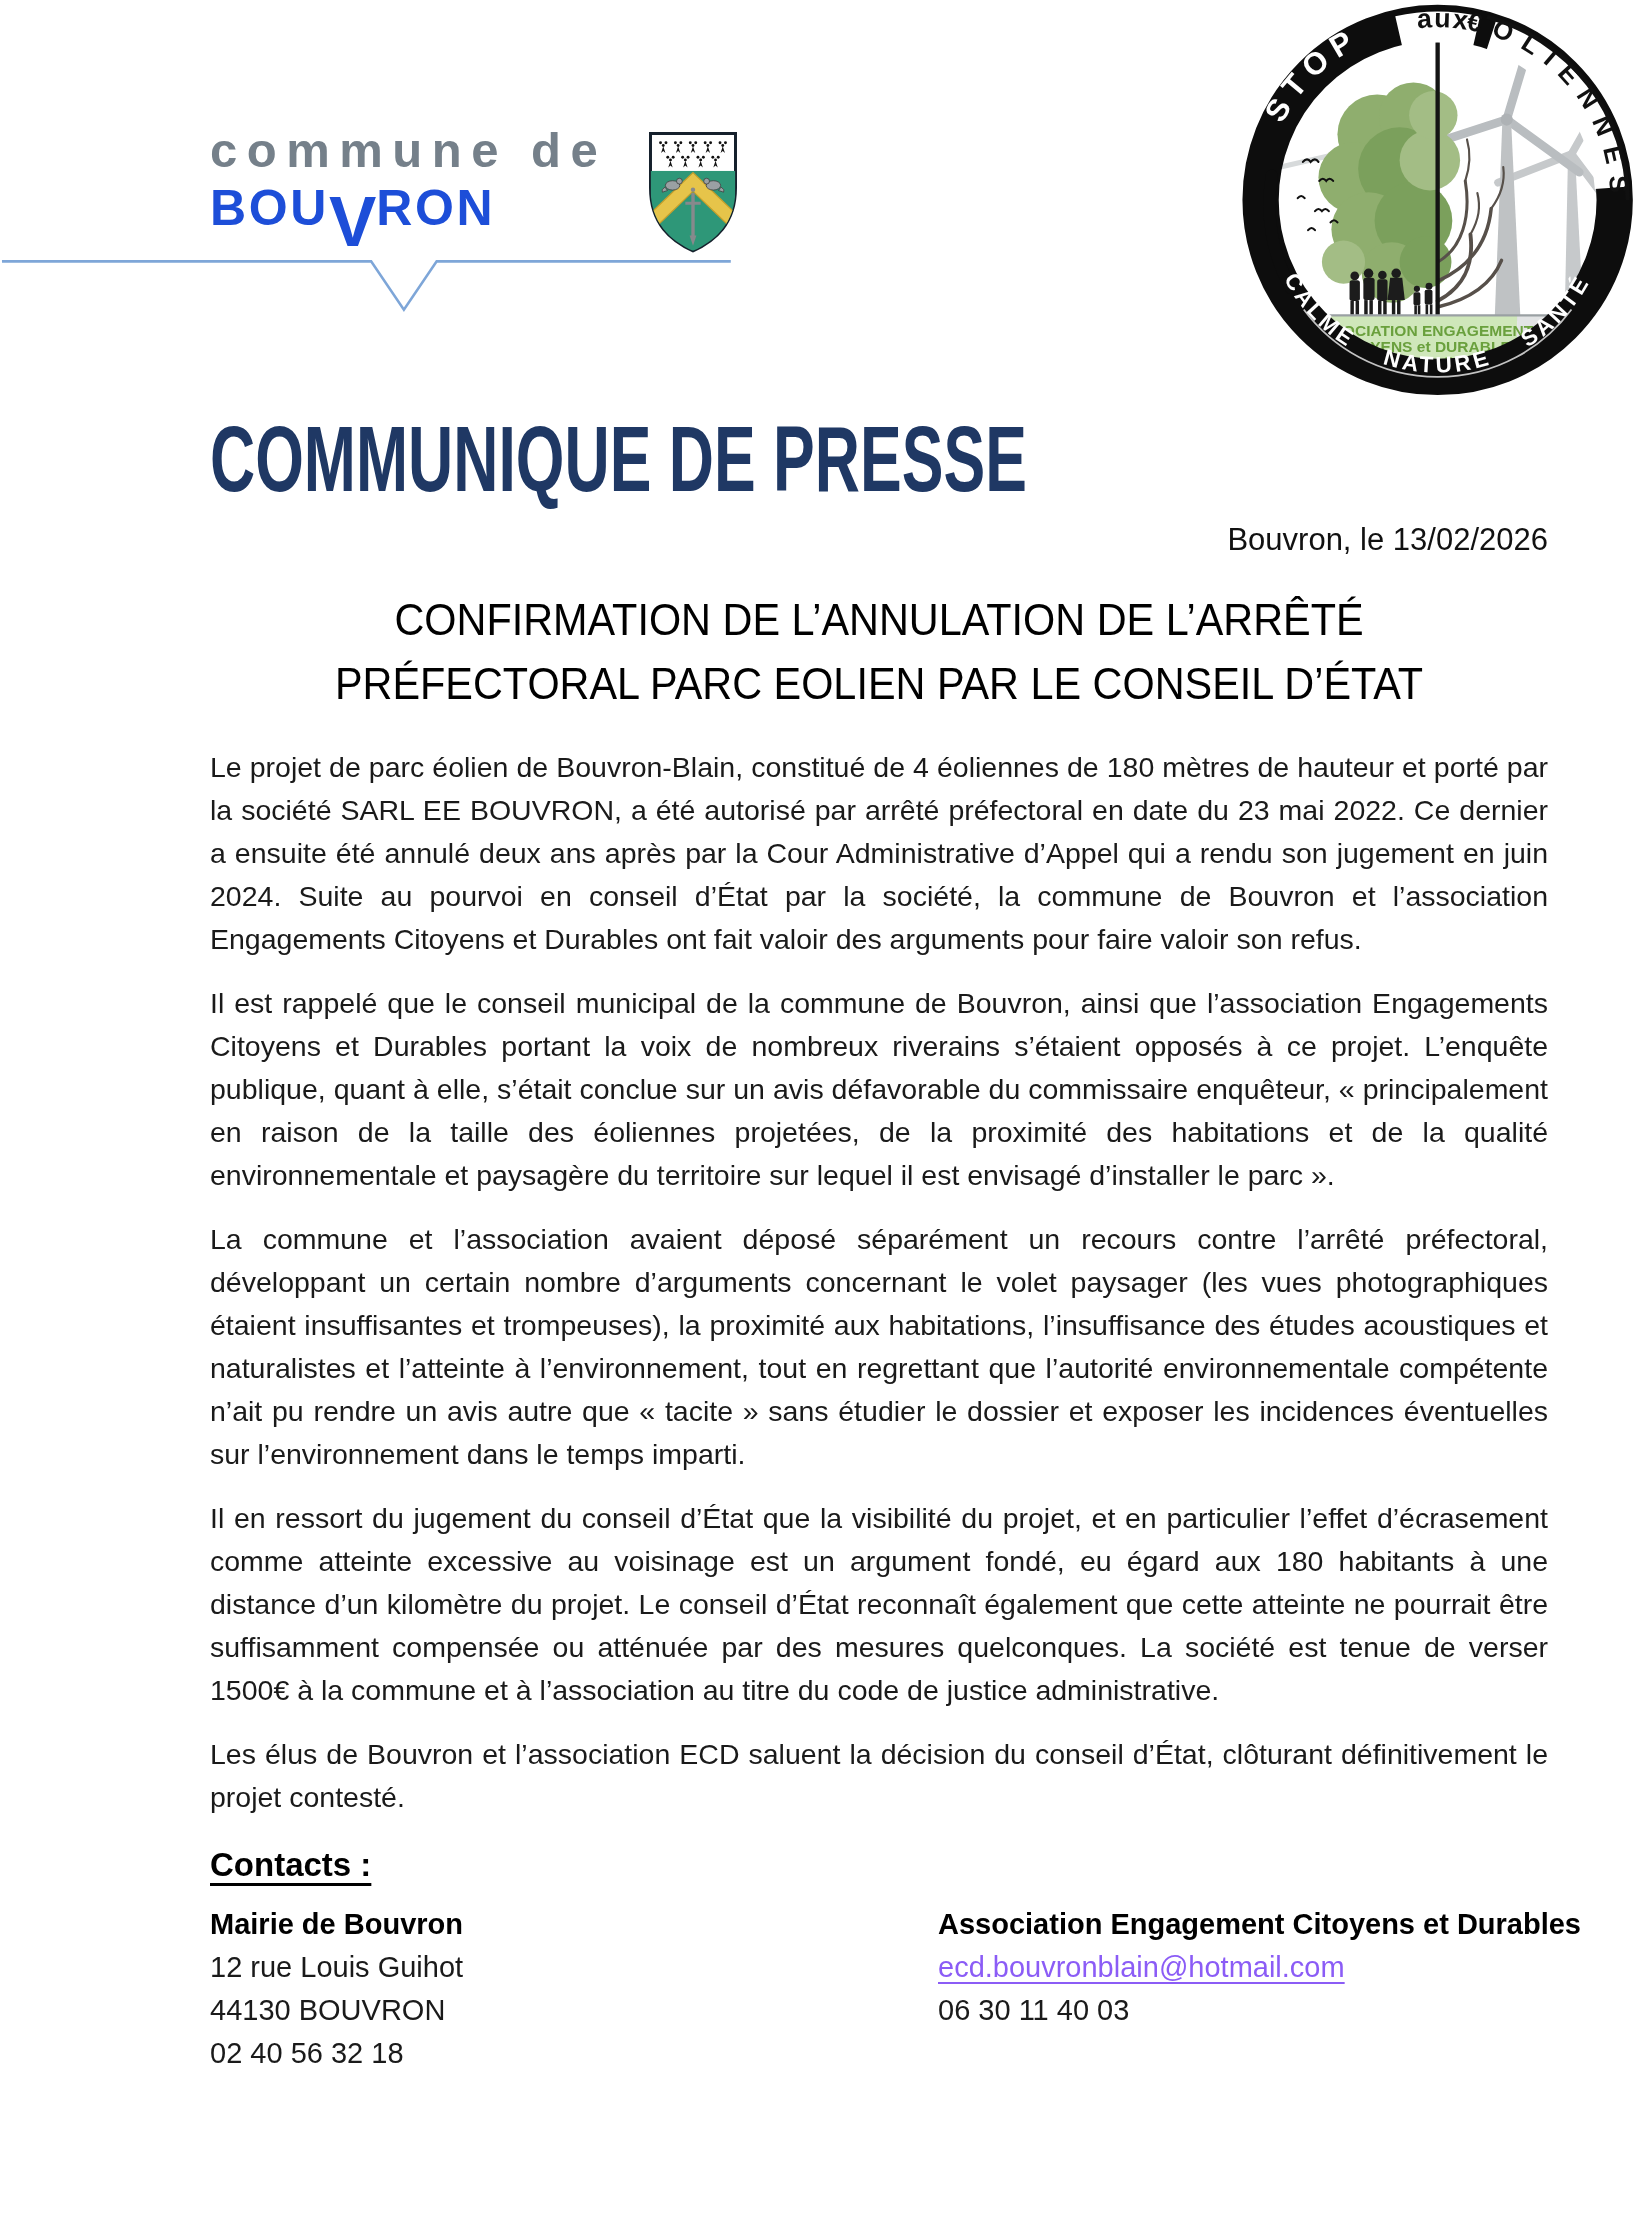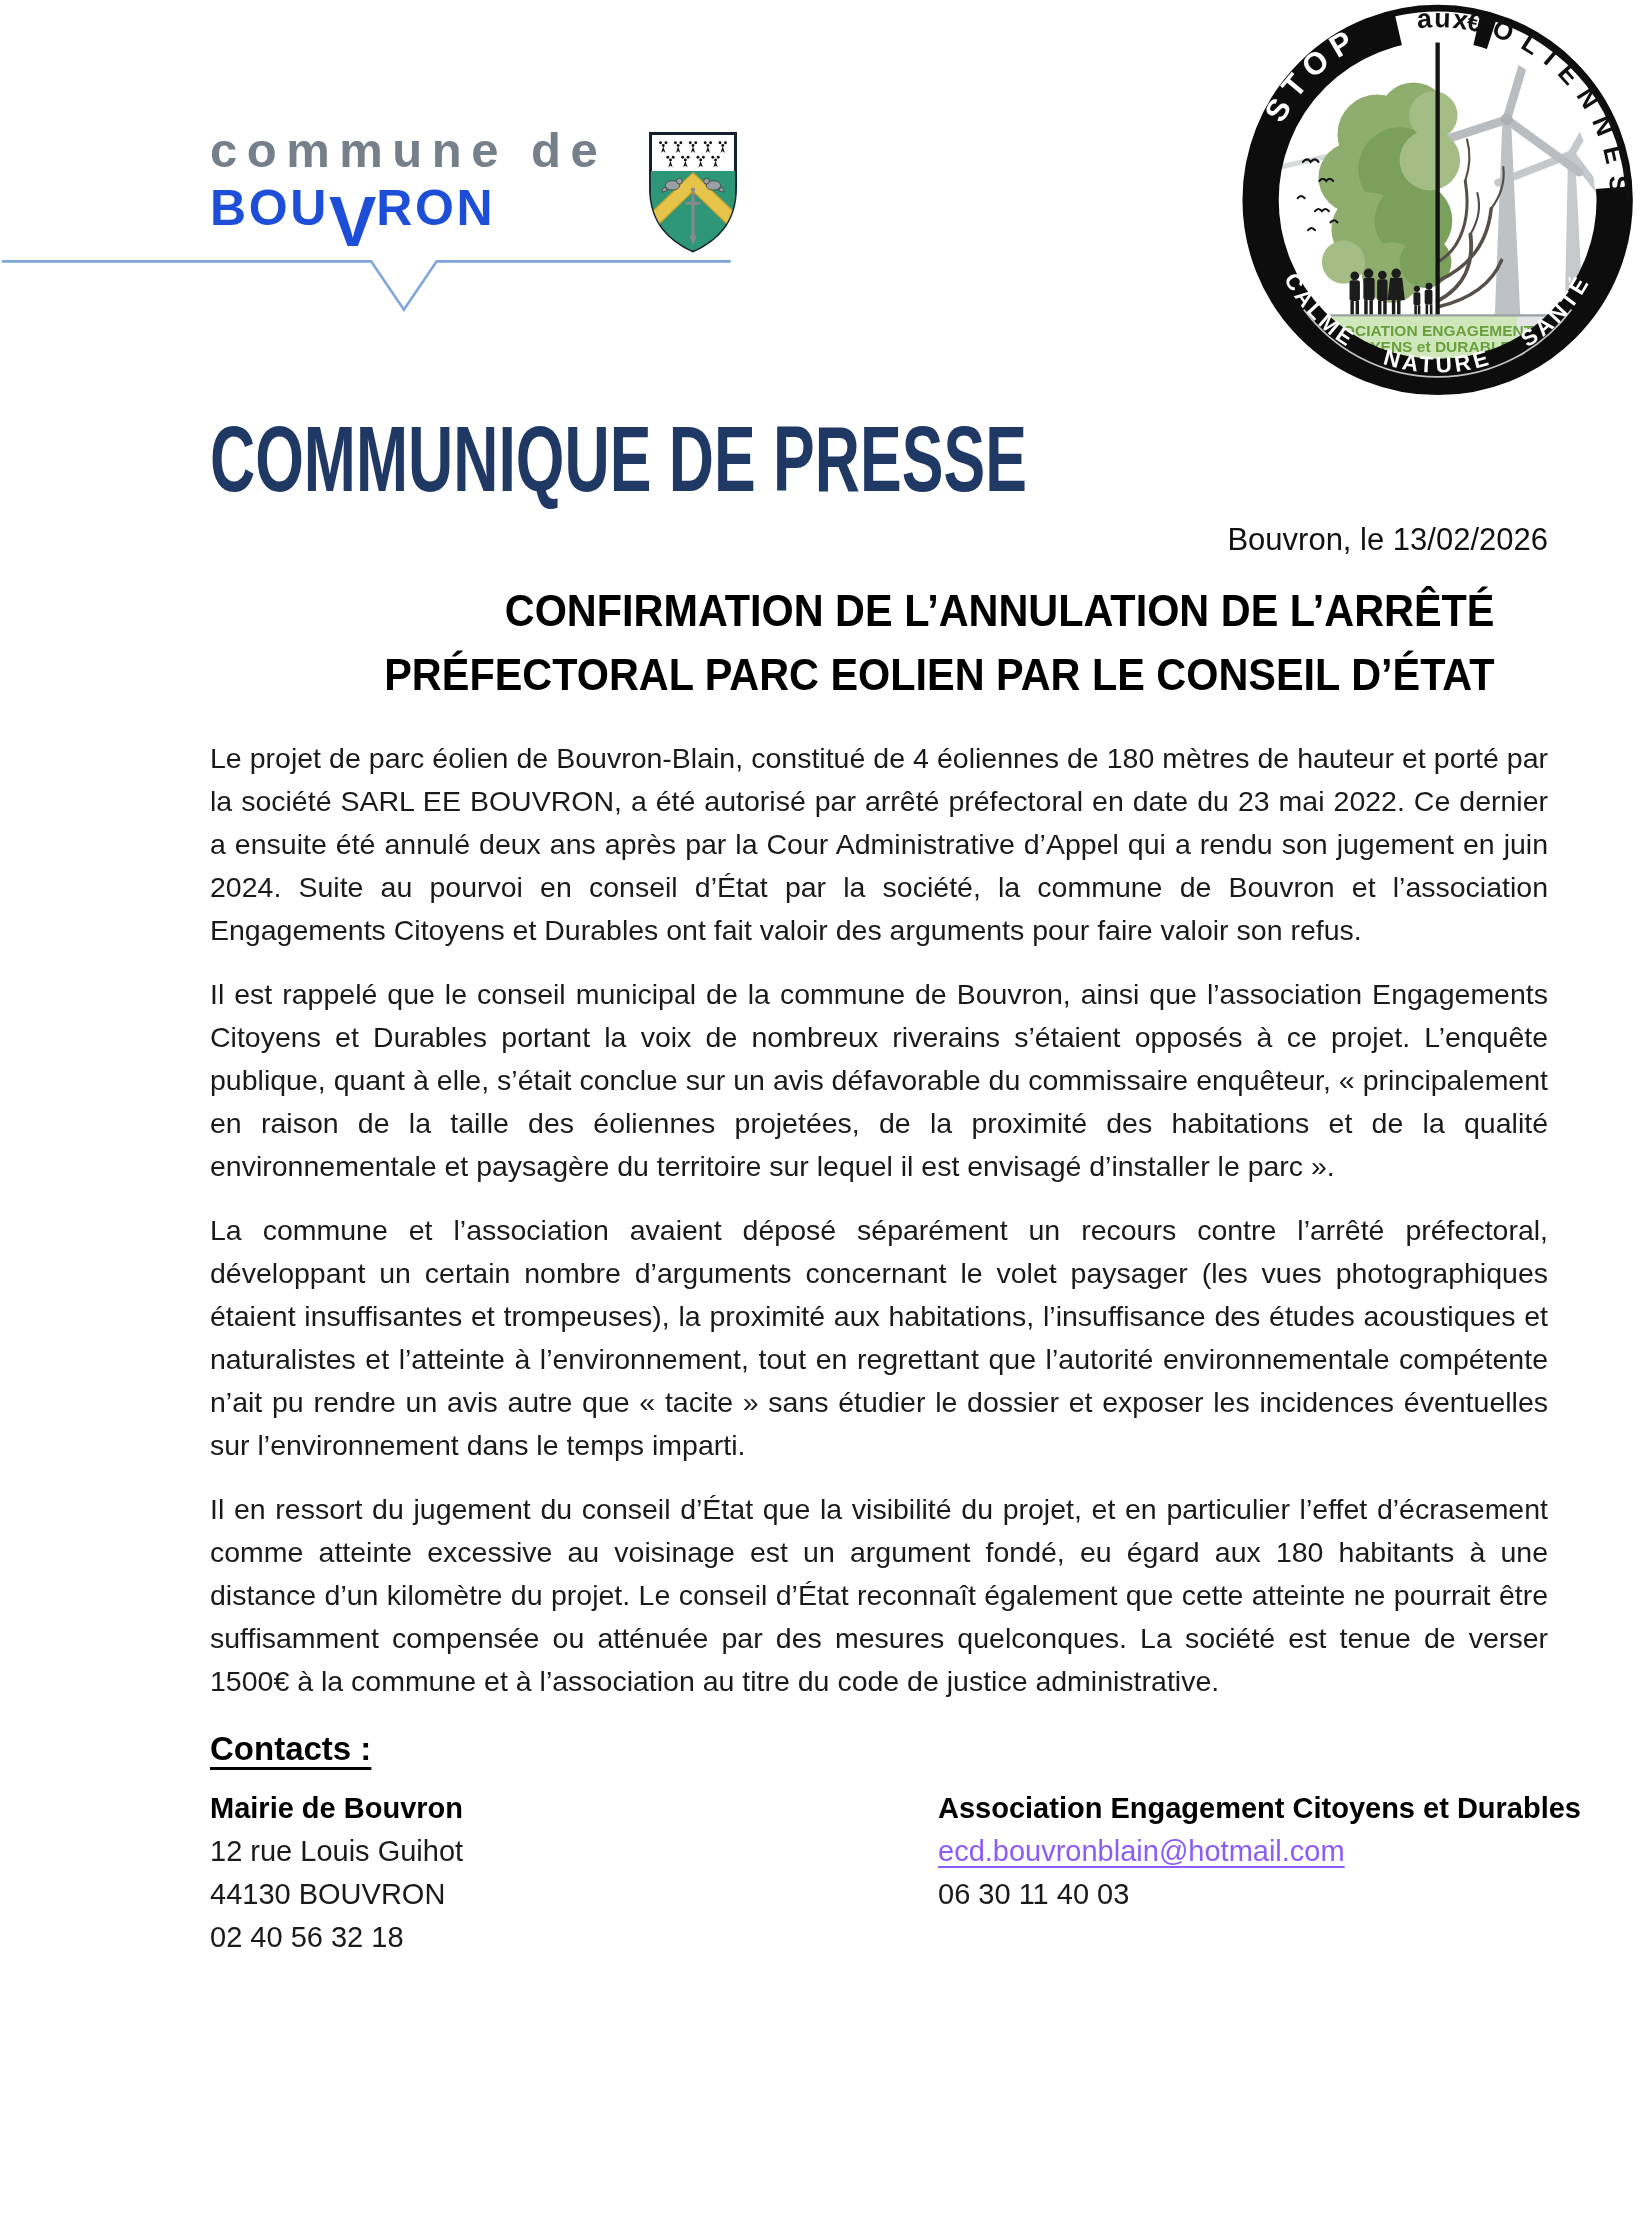--- a/index.html
+++ b/index.html
@@ -21,21 +21,21 @@
   .header-line{position:absolute;left:0;top:251px;width:1647px;height:69px;}
   .assoc-logo{position:absolute;left:1239px;top:2.6px;width:399px;height:399px;}
   
   .content{position:absolute;left:210px;top:406px;width:1338px;}
   .doc-title{
     margin-top:8.6px;height:93px;line-height:88px;
     font-size:92px;font-weight:800;color:#1F3864;white-space:nowrap;
     transform:scaleX(0.68);transform-origin:left center;letter-spacing:0px;
   }
   .dateline{margin-top:12px;font-size:31px;text-align:right;color:#111;line-height:40px;}
-  .headline{margin-top:19px;text-align:right;font-weight:700;color:#000;}
+  .headline{margin-top:28px;text-align:center;font-weight:400;color:#000;}
   .headline .hl{
     font-size:45px;line-height:64px;transform:scaleX(0.92);transform-origin:center;white-space:nowrap;
   }
   .body-par{
     margin:21px 0 0 0;font-size:28.5px;line-height:43px;text-align:justify;color:#1a1a1a;
   }
   .body-par:first-of-type{margin-top:30px;}
   .contacts-heading{
     margin-top:24px;font-size:33px;font-weight:800;line-height:43px;
     text-decoration:underline;text-underline-offset:7px;text-decoration-thickness:2.6px;color:#000;
@@ -252,20 +252,21 @@
 
   <div class="headline">
     <div class="hl">CONFIRMATION DE L’ANNULATION DE L’ARRÊTÉ</div>
     <div class="hl">PRÉFECTORAL PARC EOLIEN PAR LE CONSEIL D’ÉTAT</div>
   </div>
 
   <p class="body-par">Le projet de parc éolien de Bouvron-Blain, constitué de 4 éoliennes de 180 mètres de hauteur et porté par la société SARL EE BOUVRON, a été autorisé par arrêté préfectoral en date du 23 mai 2022. Ce dernier a ensuite été annulé deux ans après par la Cour Administrative d’Appel qui a rendu son jugement en juin 2024. Suite au pourvoi en conseil d’État par la société, la commune de Bouvron et l’association Engagements Citoyens et Durables ont fait valoir des arguments pour faire valoir son refus.</p>
   <p class="body-par">Il est rappelé que le conseil municipal de la commune de Bouvron, ainsi que l’association Engagements Citoyens et Durables portant la voix de nombreux riverains s’étaient opposés à ce projet. L’enquête publique, quant à elle, s’était conclue sur un avis défavorable du commissaire enquêteur, « principalement en raison de la taille des éoliennes projetées, de la proximité des habitations et de la qualité environnementale et paysagère du territoire sur lequel il est envisagé d’installer le parc ».</p>
   <p class="body-par">La commune et l’association avaient déposé séparément un recours contre l’arrêté préfectoral, développant un certain nombre d’arguments concernant le volet paysager (les vues photographiques étaient insuffisantes et trompeuses), la proximité aux habitations, l’insuffisance des études acoustiques et naturalistes et l’atteinte à l’environnement, tout en regrettant que l’autorité environnementale compétente n’ait pu rendre un avis autre que « tacite » sans étudier le dossier et exposer les incidences éventuelles sur l’environnement dans le temps imparti.</p>
   <p class="body-par">Il en ressort du jugement du conseil d’État que la visibilité du projet, et en particulier l’effet d’écrasement comme atteinte excessive au voisinage est un argument fondé, eu égard aux 180 habitants à une distance d’un kilomètre du projet. Le conseil d’État reconnaît également que cette atteinte ne pourrait être suffisamment compensée ou atténuée par des mesures quelconques. La société est tenue de verser 1500€ à la commune et à l’association au titre du code de justice administrative.</p>
+  <p class="body-par">Les élus de Bouvron et l’association ECD saluent la décision du conseil d’État, clôturant définitivement le projet contesté.</p>
 
   <div class="contacts-heading">Contacts :</div>
 
   <div class="contacts">
     <div class="col-left">
       <div class="contact-line contact-name">Mairie de Bouvron</div>
       <div class="contact-line">12 rue Louis Guihot</div>
       <div class="contact-line">44130 BOUVRON</div>
       <div class="contact-line">02 40 56 32 18</div>
     </div>

